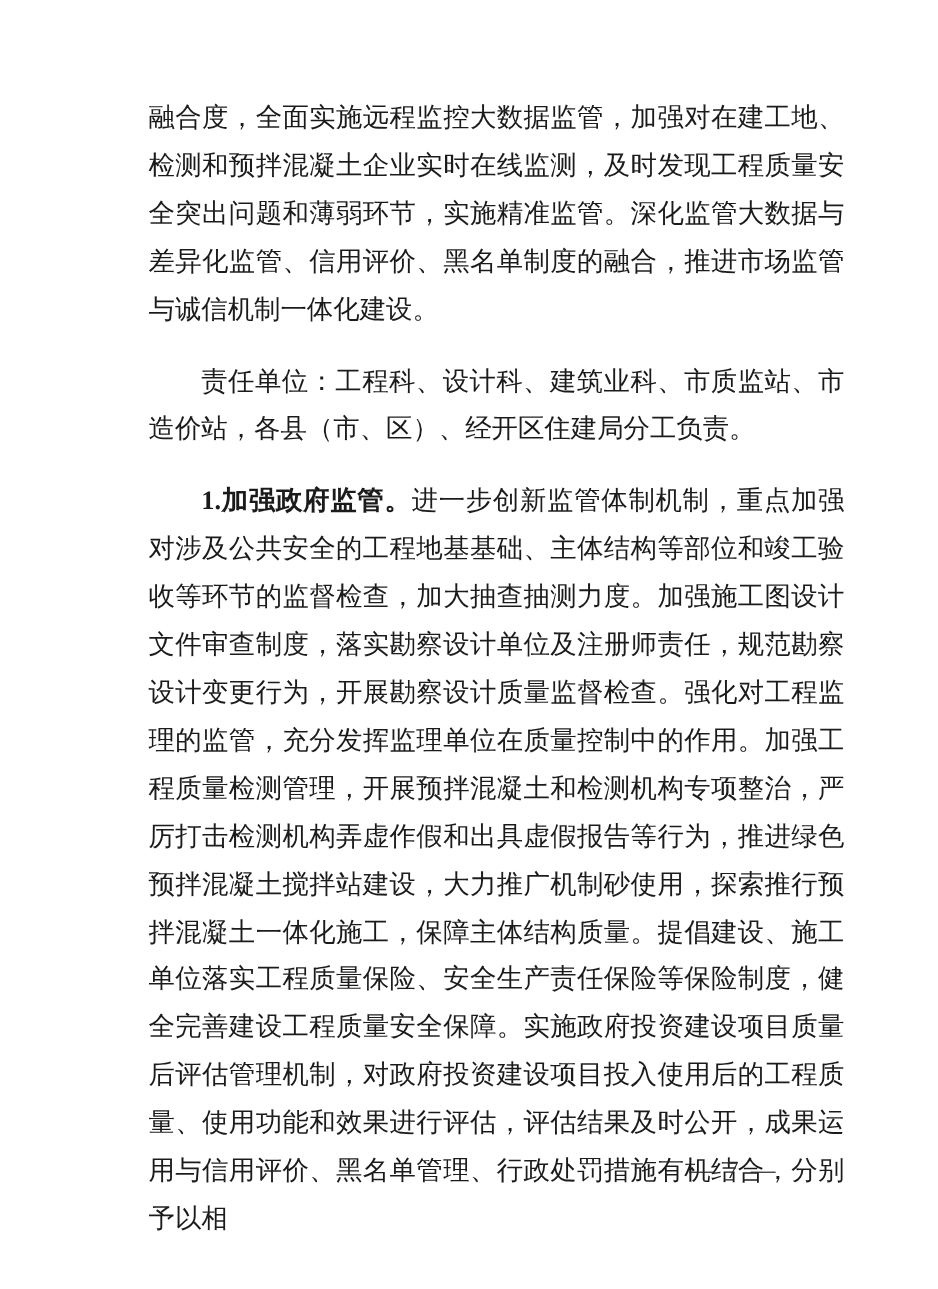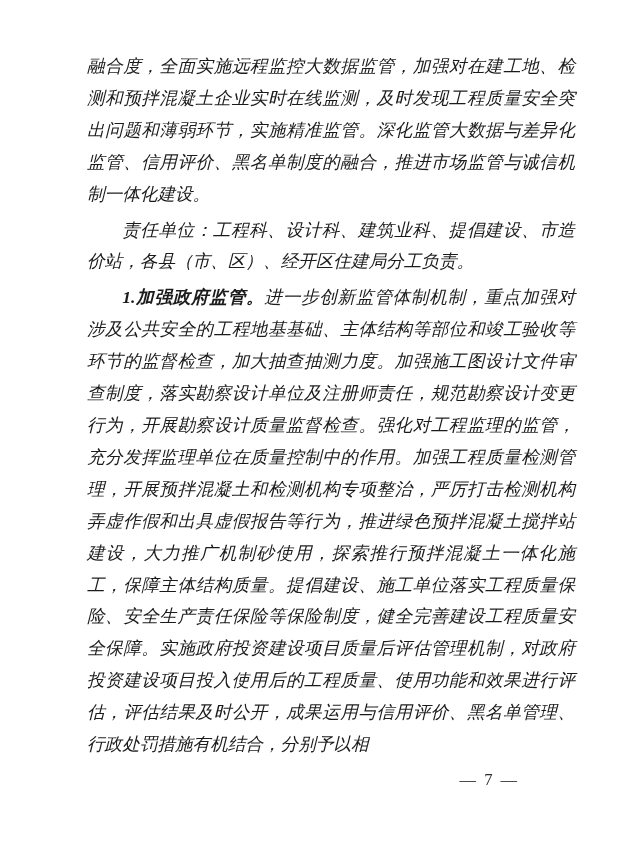--- a/index.html
+++ b/index.html
@@ -20,23 +20,22 @@
     left: 83px;
     top: 47px;
     width: 496px;
     font-size: 17.6px;
     line-height: 31.9px;
     color: #1b1b1b;
     text-align: justify;
     text-justify: inter-ideograph;
   }
   .doc-body p {
-    margin: 4px;
+    margin: 16px;
     padding: 0;
-    font-style: italic;
   }
   .indent {
     text-indent: 2em;
   }
   .heading {
     font-weight: bold;
   }
   .bold-lead {
     font-weight: bold;
   }
@@ -49,17 +48,17 @@
     letter-spacing: 2px;
     font-family: "Liberation Serif", "DejaVu Serif", serif;
   }
 </style>
 </head>
 <body>
 
 <div class="page">
   <div class="doc-body" id="doc-body">
       <p class="body">融合度，全面实施远程监控大数据监管，加强对在建工地、检测和预拌混凝土企业实时在线监测，及时发现工程质量安全突出问题和薄弱环节，实施精准监管。深化监管大数据与差异化监管、信用评价、黑名单制度的融合，推进市场监管与诚信机制一体化建设。</p>
-      <p class="body indent">责任单位：工程科、设计科、建筑业科、提倡建设、市造价站，各县（市、区）、经开区住建局分工负责。</p>
+      <p class="body indent">责任单位：工程科、设计科、建筑业科、市质监站、市造价站，各县（市、区）、经开区住建局分工负责。</p>
       <p class="body indent"><span class="bold-lead">1.加强政府监管。</span>进一步创新监管体制机制，重点加强对涉及公共安全的工程地基基础、主体结构等部位和竣工验收等环节的监督检查，加大抽查抽测力度。加强施工图设计文件审查制度，落实勘察设计单位及注册师责任，规范勘察设计变更行为，开展勘察设计质量监督检查。强化对工程监理的监管，充分发挥监理单位在质量控制中的作用。加强工程质量检测管理，开展预拌混凝土和检测机构专项整治，严厉打击检测机构弄虚作假和出具虚假报告等行为，推进绿色预拌混凝土搅拌站建设，大力推广机制砂使用，探索推行预拌混凝土一体化施工，保障主体结构质量。提倡建设、施工单位落实工程质量保险、安全生产责任保险等保险制度，健全完善建设工程质量安全保障。实施政府投资建设项目质量后评估管理机制，对政府投资建设项目投入使用后的工程质量、使用功能和效果进行评估，评估结果及时公开，成果运用与信用评价、黑名单管理、行政处罚措施有机结合，分别予以相</p>
     </div>
   <div class="page-footer">— 7 —</div>
 </div>
 
 </body></html>

